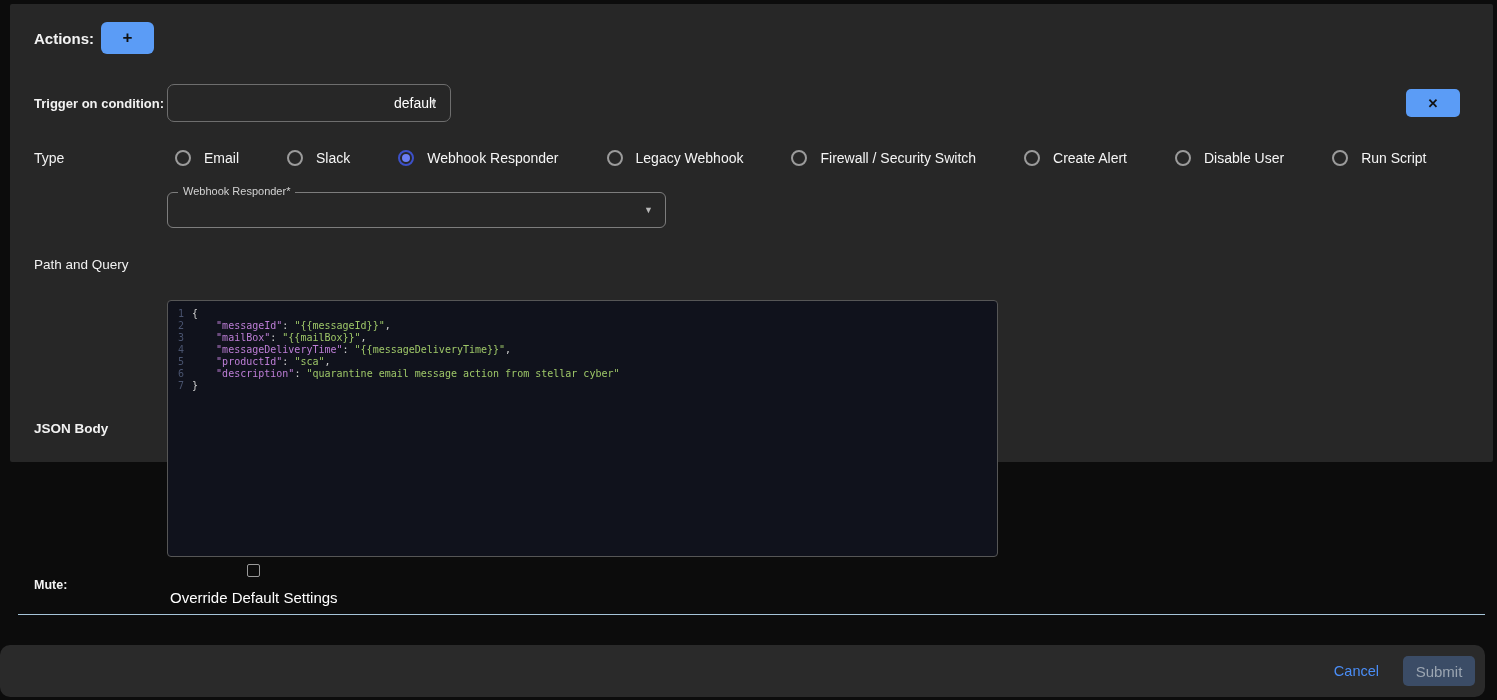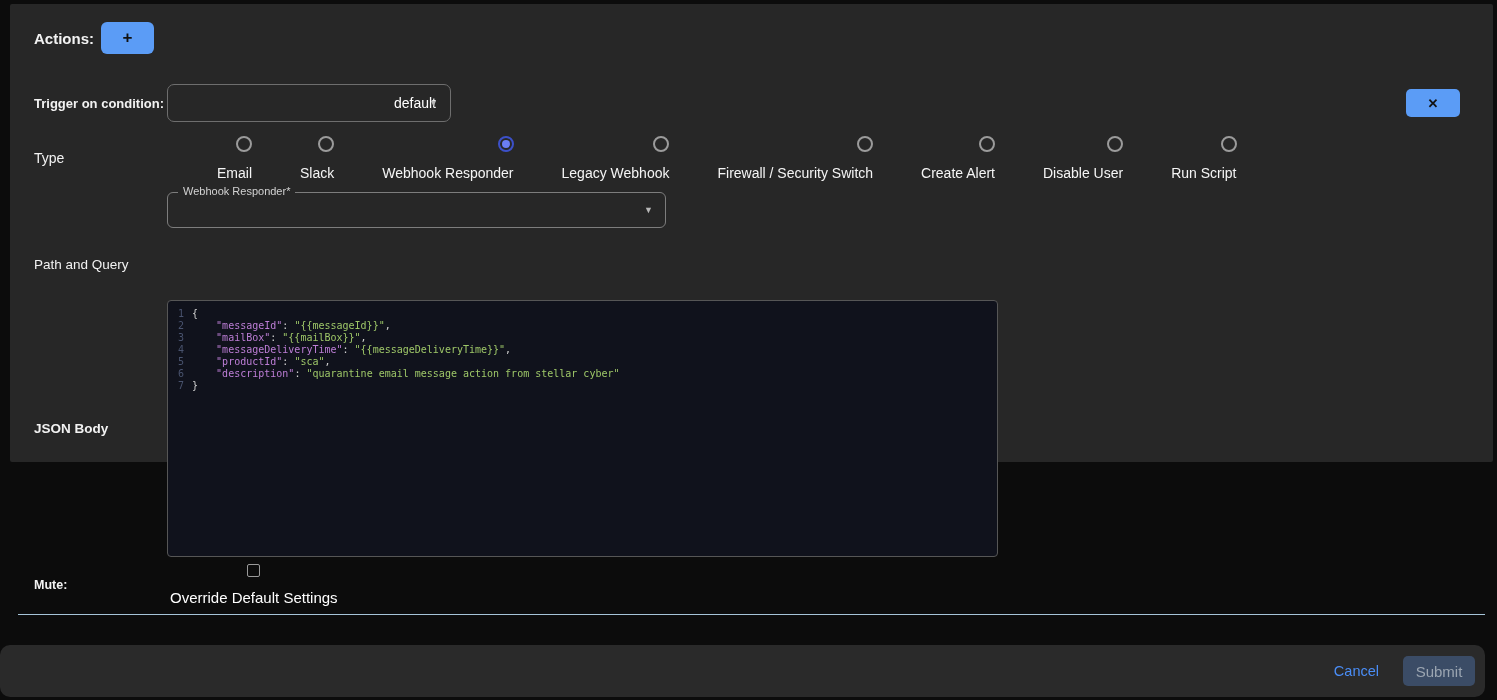--- a/index.html
+++ b/index.html
@@ -28,24 +28,24 @@
   
   .row-trigger { margin-top:30px; height:38px; }
   .trigger-label { font-size:13px; font-weight:bold; }
   .select-box { position:relative; height:38px; width:284px; border:1px solid #6e6e6e;
                 border-radius:7px; display:flex; align-items:center; padding:0 14px;
                 color:#fff; font-size:14px; cursor:pointer;justify-content:flex-end; }
   .caret { position:absolute; right:12px; top:50%; transform:translateY(-50%);
            color:#b8b8b8; font-size:9px; }
 
   
-  .row-type { margin-top:20px; height:32px;gap:42px; }
+  .row-type { margin-top:20px; height:32px; }
   .type-label { font-size:14px; font-weight:500; }
   .radio-group { display:flex; align-items:center; gap:48px; margin-left:8px; }
-  .radio-item { display:flex; align-items:flex-end; gap:13px; cursor:pointer;flex-direction:column; }
+  .radio-item { display:flex; align-items:center; gap:13px; cursor:pointer; }
   .radio { width:16px; height:16px; border:2px solid #9b9b9b; border-radius:50%;
            position:relative; flex:0 0 16px; }
   .radio.sel { border-color:#3c50c8; }
   .radio.sel::after { content:""; position:absolute; left:50%; top:50%;
                       transform:translate(-50%,-50%); width:8px; height:8px;
                       border-radius:50%; background:#6b7ef3; }
   .radio-label { color:#f5f5f5; font-size:14px; white-space:nowrap; }
 
   
   .row-responder { margin-top:18px; height:36px; }

